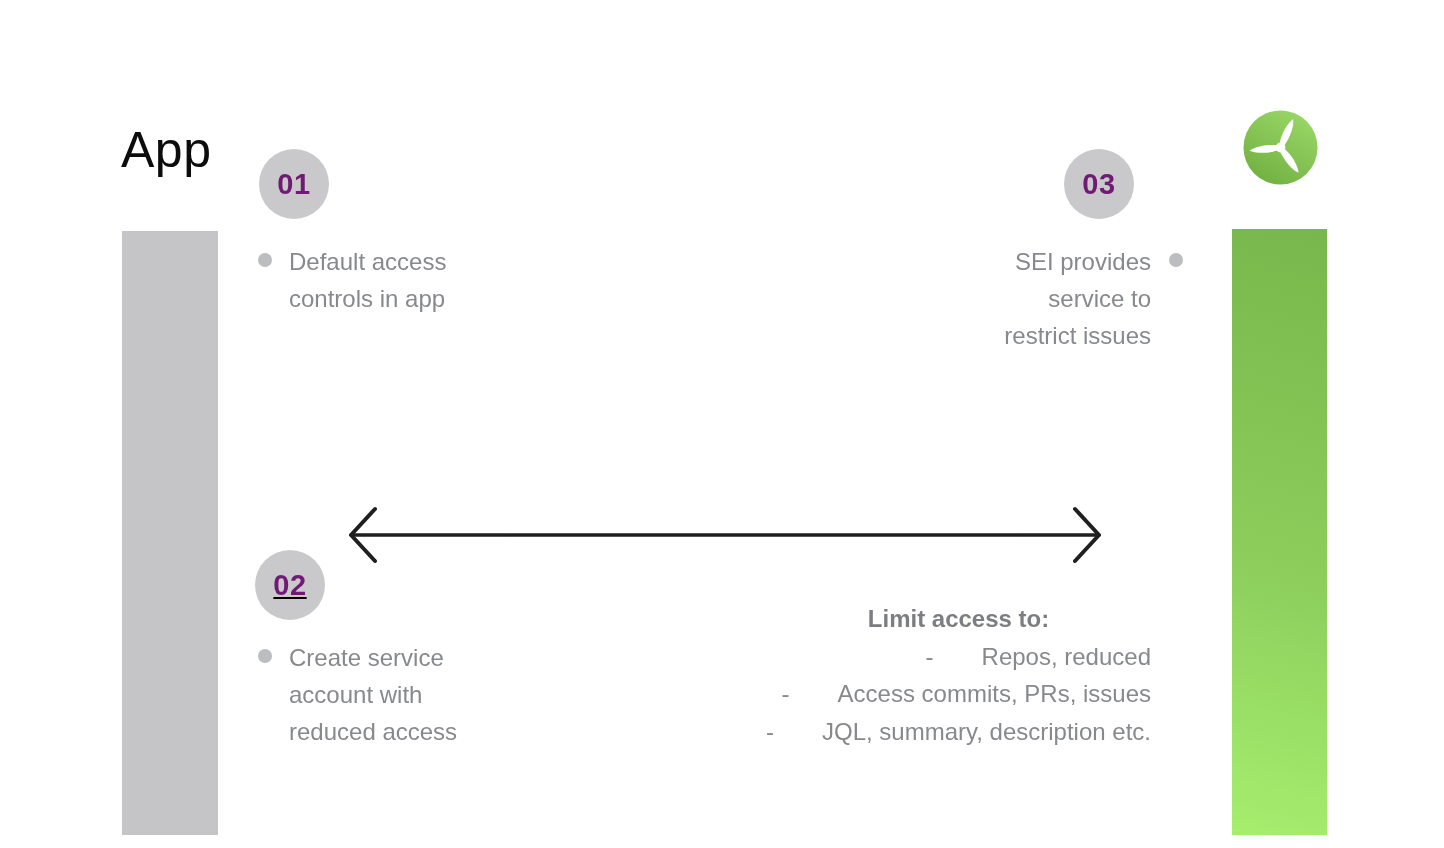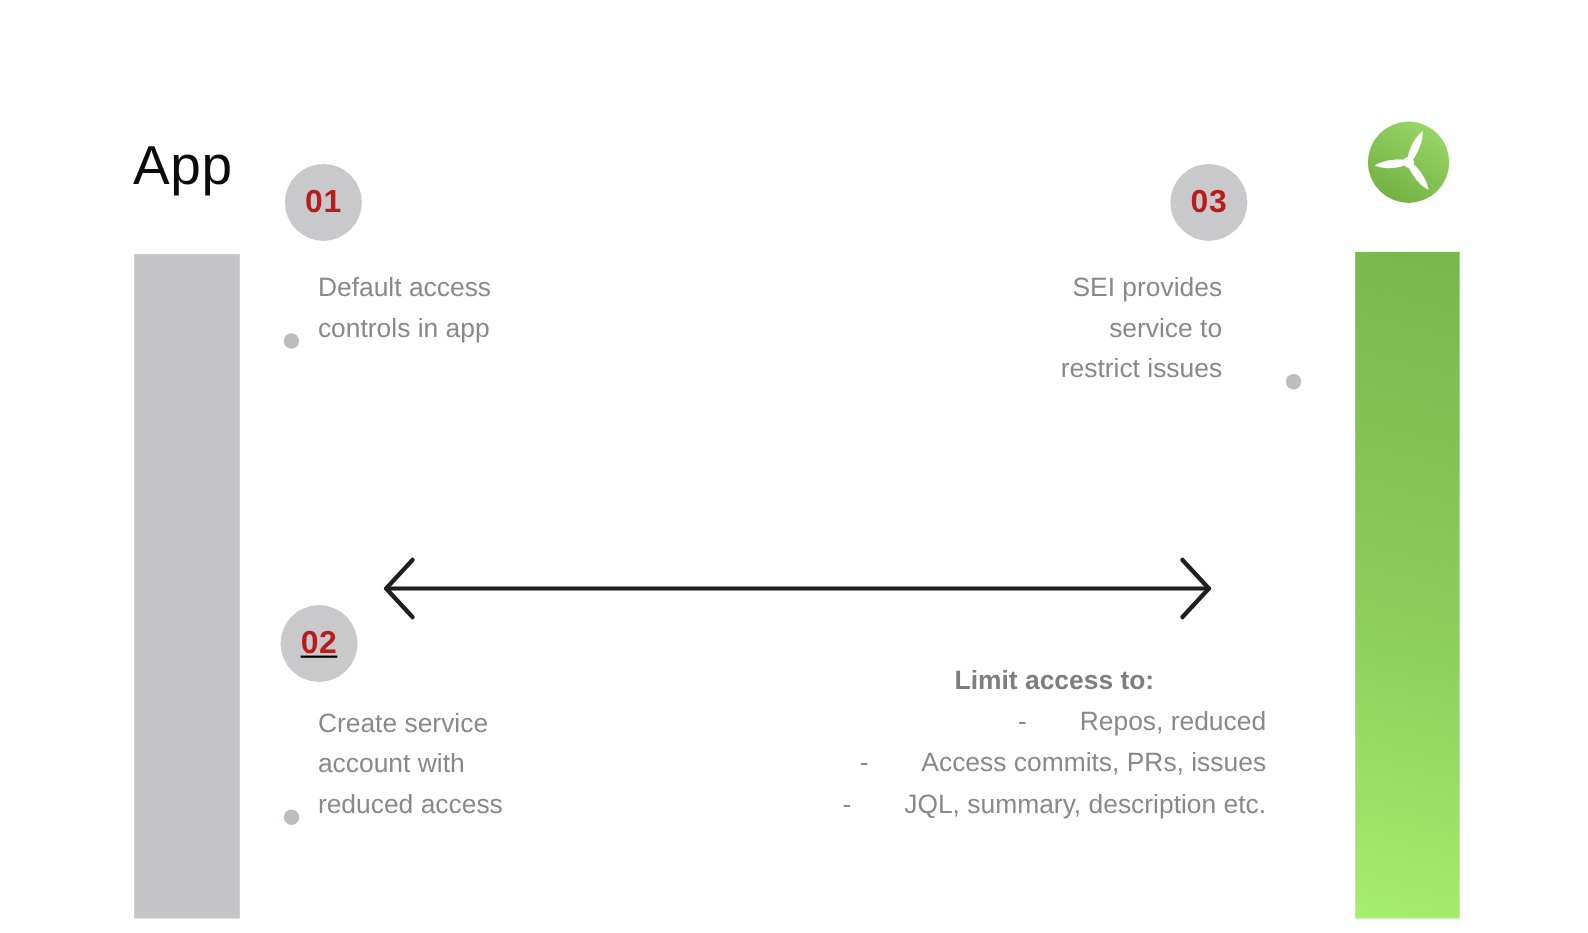--- a/index.html
+++ b/index.html
@@ -28,42 +28,42 @@
 
   .logo {
     position: absolute; left: 1243px; top: 110px; width: 75px; height: 75px;
   }
 
   .badge {
     position: absolute; width: 70px; height: 70px; border-radius: 50%;
     background: #c9c9cb; display: flex; align-items: center; justify-content: center;
   }
   .badge span {
-    color: #b91c1c; font-weight: 700; font-size: 29px; letter-spacing: 0.5px;
+    color: #701a75; font-weight: 700; font-size: 29px; letter-spacing: 0.5px;
   }
   .badge-01 { left: 259px; top: 149px; }
   .badge-02 { left: 255px; top: 550px; text-decoration: underline; }
   .badge-03 { left: 1064px; top: 149px; }
 
-  .note { position: absolute; display: flex; align-items: flex-end; }
+  .note { position: absolute; display: flex; align-items: flex-start; }
   .bullet {
     width: 14px; height: 14px; border-radius: 50%; background: #bcbdc0;
     flex: 0 0 auto; margin-top: 10px;
   }
   .note-lines {
     font-size: 24px; line-height: 37px; color: #87898c; white-space: nowrap;
   }
   .note-left { }
   .note-left .bullet { margin-right: 17px; }
   .note-1 { left: 258px; top: 243px; }
   .note-2 { left: 258px; top: 639px; }
   .note-right { text-align: right; }
   .note-right .bullet { margin-left: 18px; }
   .note-right .note-lines { text-align: right; }
-  .note-3 { right: 261px; top: 243px; gap: 40px; }
+  .note-3 { right: 261px; top: 243px; }
 
   .arrow-svg { position: absolute; left: 345px; top: 505px; }
 
   .limit {
     position: absolute; right: 293px; top: 600px;
     font-size: 24px; line-height: 37.5px; color: #87898c; text-align: center;
   }
   .limit-heading { font-weight: 700; color: #7d7e81; white-space: nowrap; }
   .limit-item { display: flex; justify-content: flex-end; white-space: nowrap; }
   .limit-item .dash { margin-right: 48px; }

